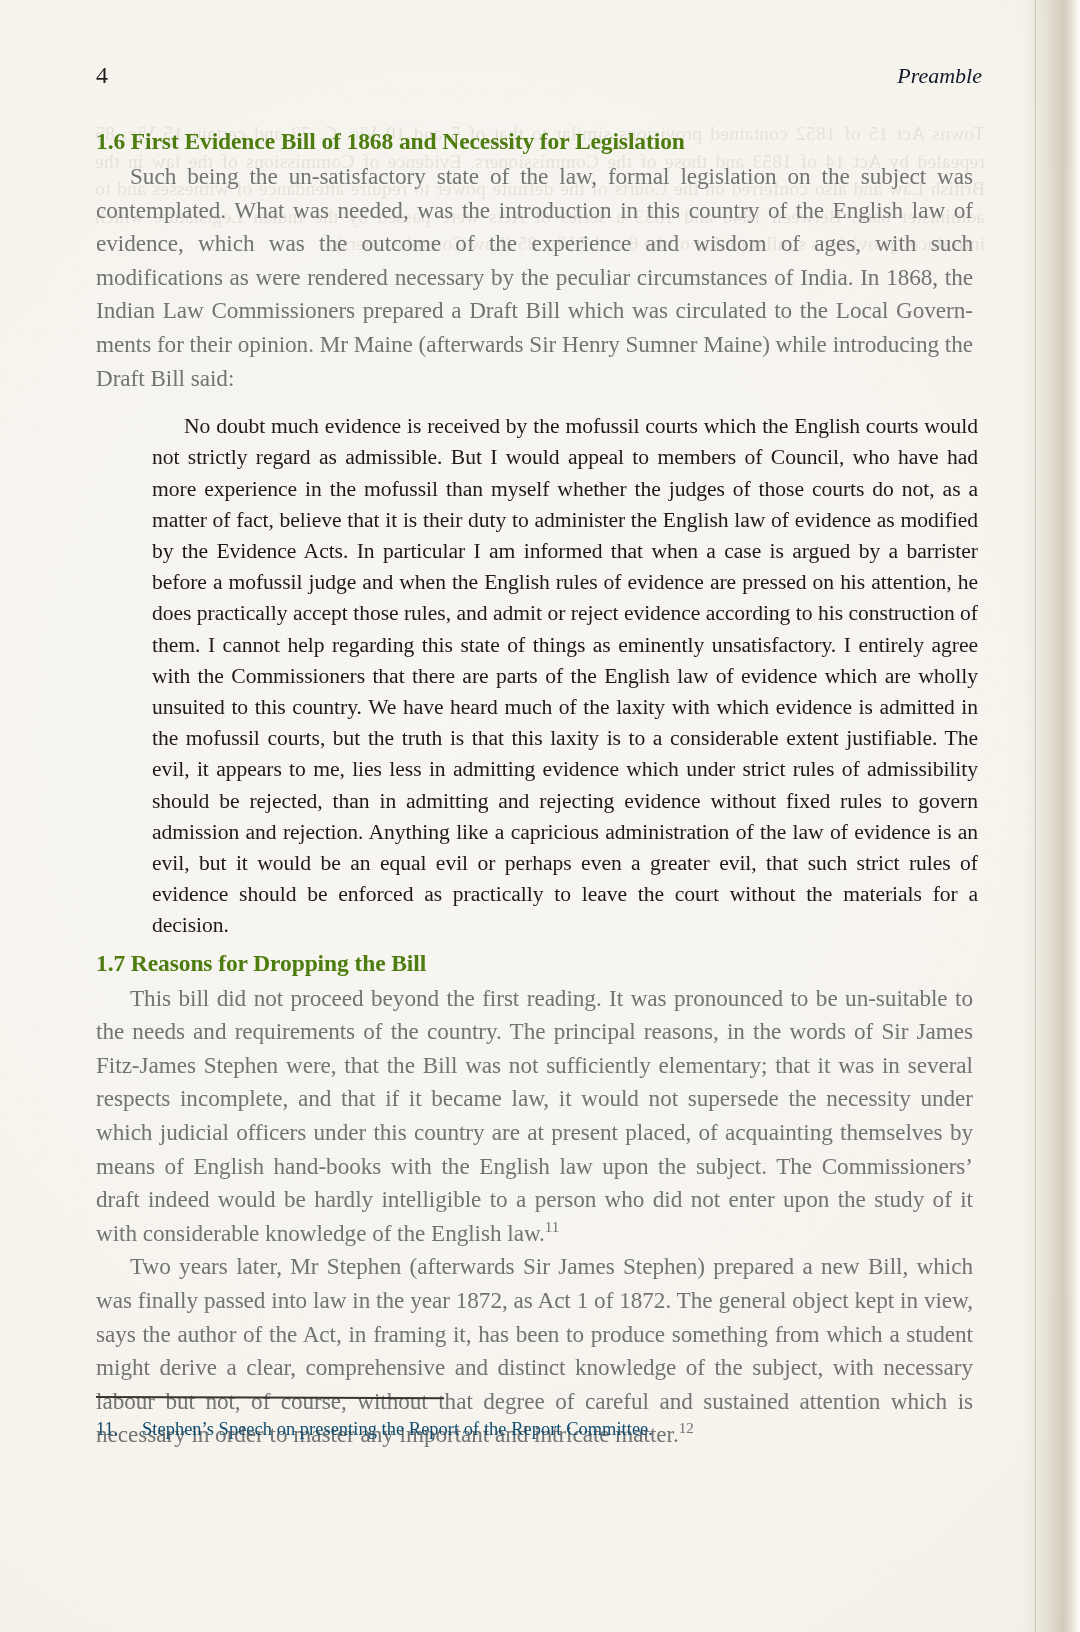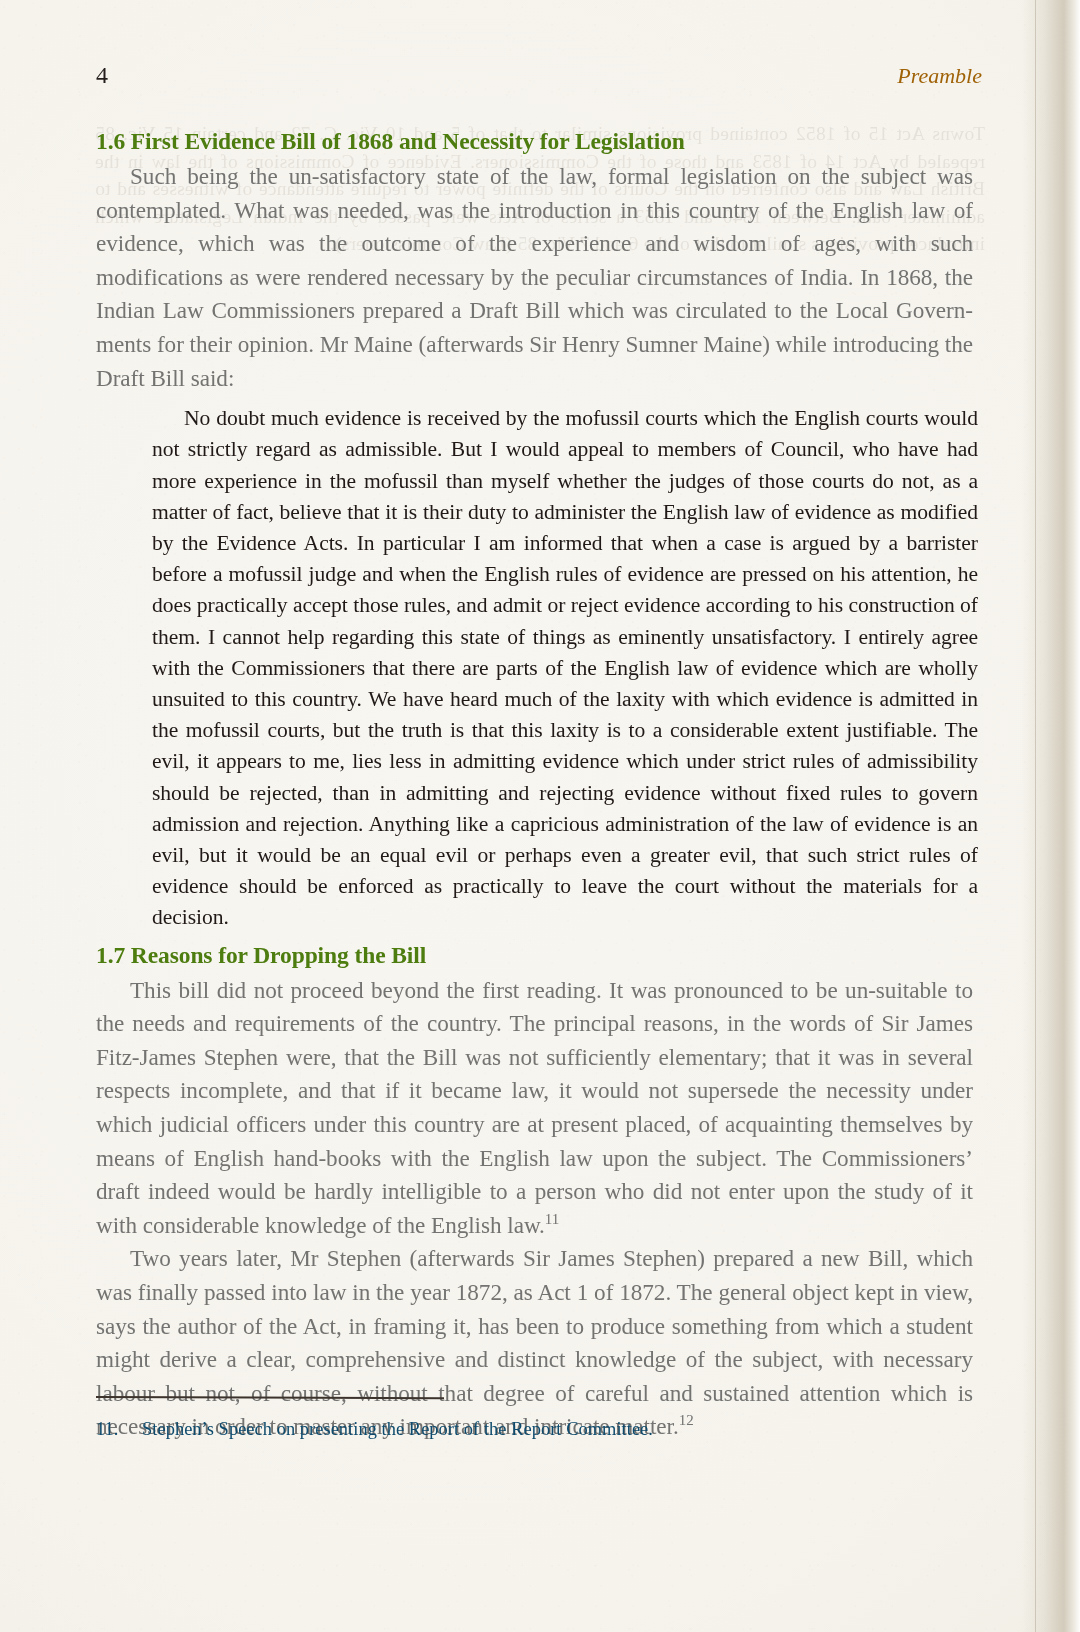--- a/index.html
+++ b/index.html
@@ -96,21 +96,21 @@
     height: 40px;
     margin-bottom: 26px;
   }
   .folio {
     font-size: 24px;
     color: #241d1c;
   }
   .head-title {
     font-style: italic;
     font-size: 22px;
-    color: #a16207;
+    color: #0f172a;
     padding-right: 2px;
   }
 
   h2.sec-head {
     font-size: 23.5px;
     font-weight: bold;
     margin: 0 0 5px 0;
     letter-spacing: -.1px;
     color: #4d7c0f;
     font-family: "Liberation Serif", "DejaVu Serif", serif;
@@ -123,21 +123,21 @@
     font-size: 23.2px;
     line-height: 33.6px;
     text-align: justify;
     text-indent: 34px;
     color: #737373;
     letter-spacing: -.05px;
     hyphens: manual;
   }
 
   blockquote.quote {
-    margin: 8px 0 8px 0;
+    margin: 16px 0 8px 0;
     padding: 0 6px 0 56px;
     font-size: 21.6px;
     line-height: 31.2px;
     text-align: justify;
     text-indent: 32px;
     color: #1f1818;
     letter-spacing: -.05px;
   }
 
   sup.fn {

